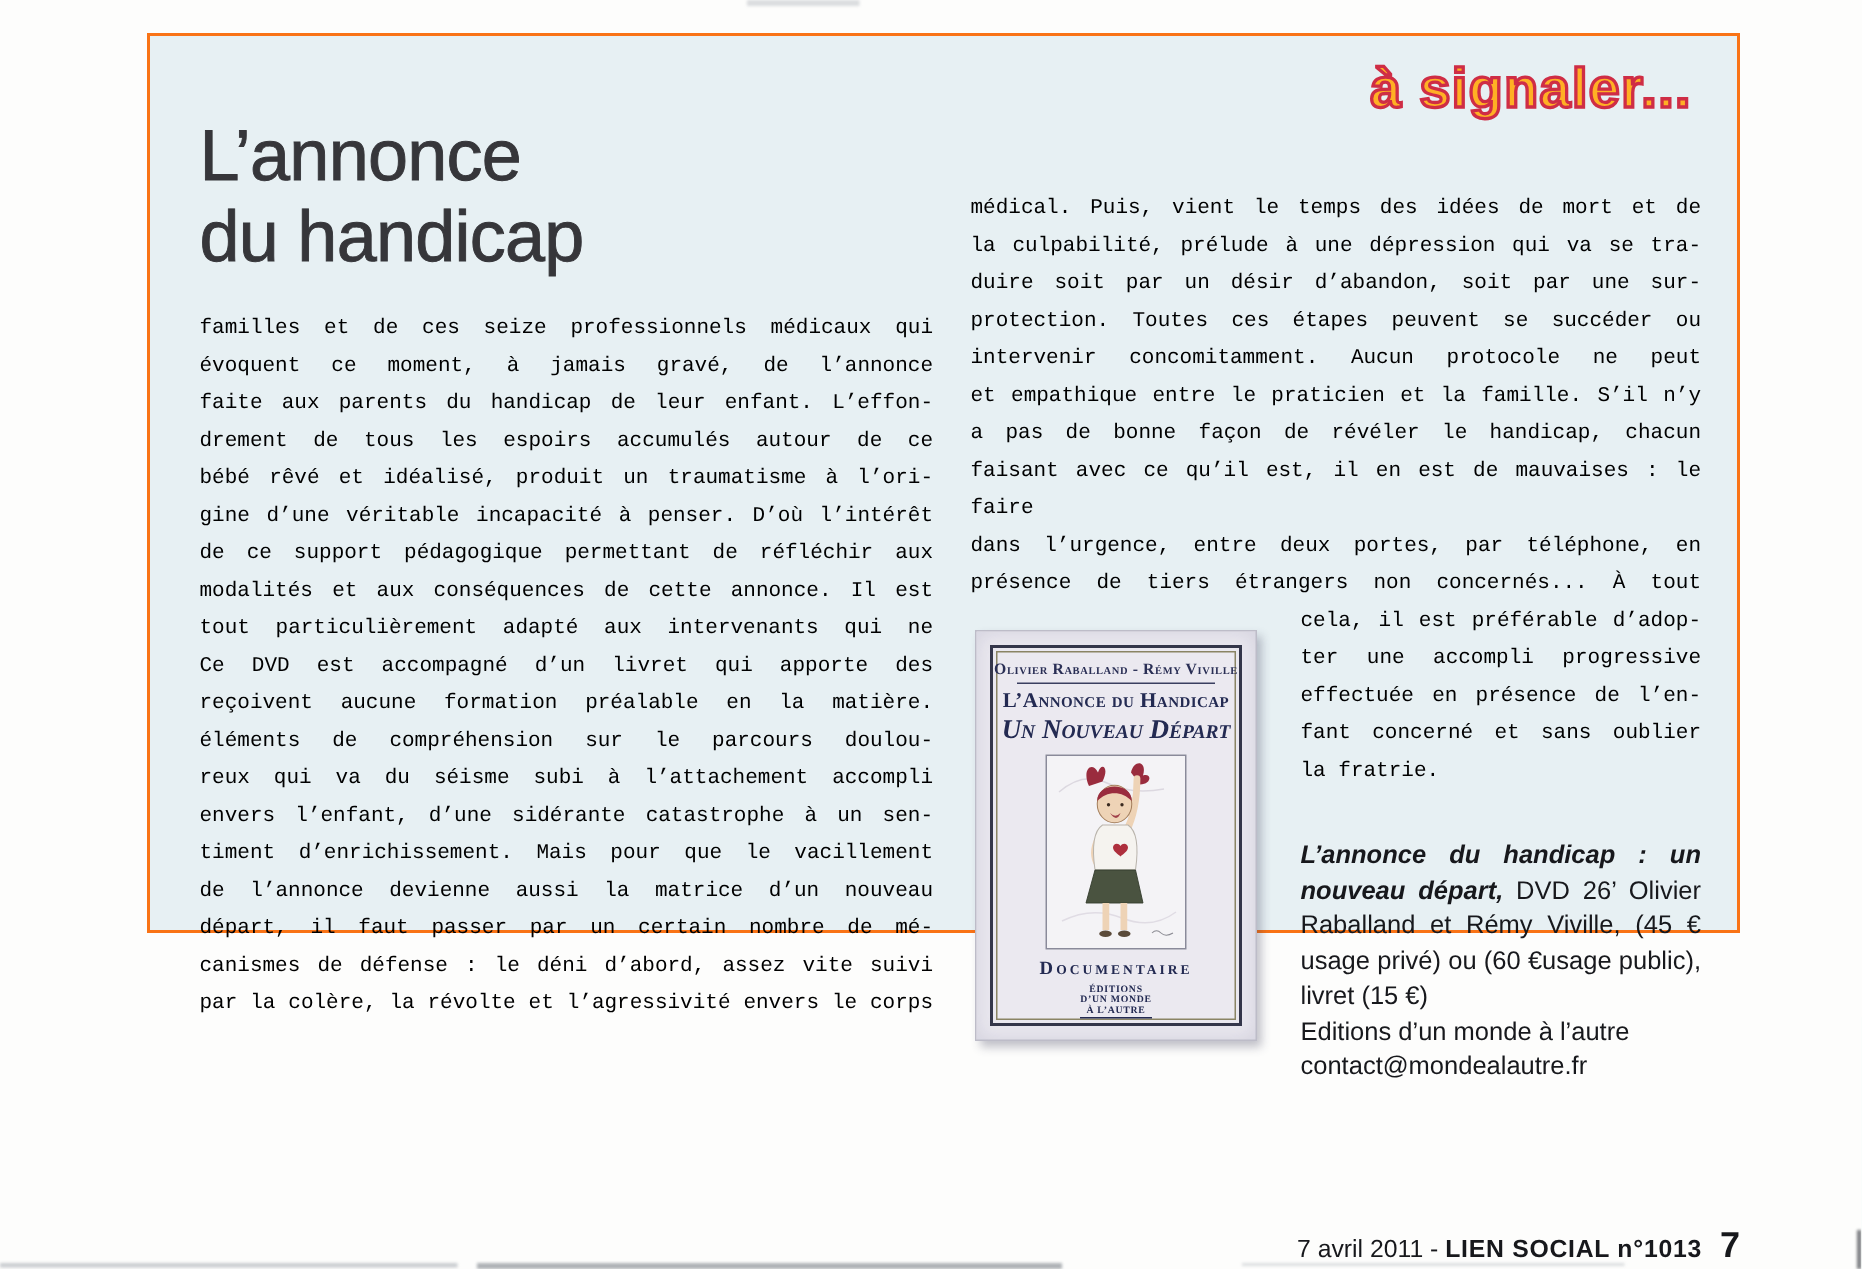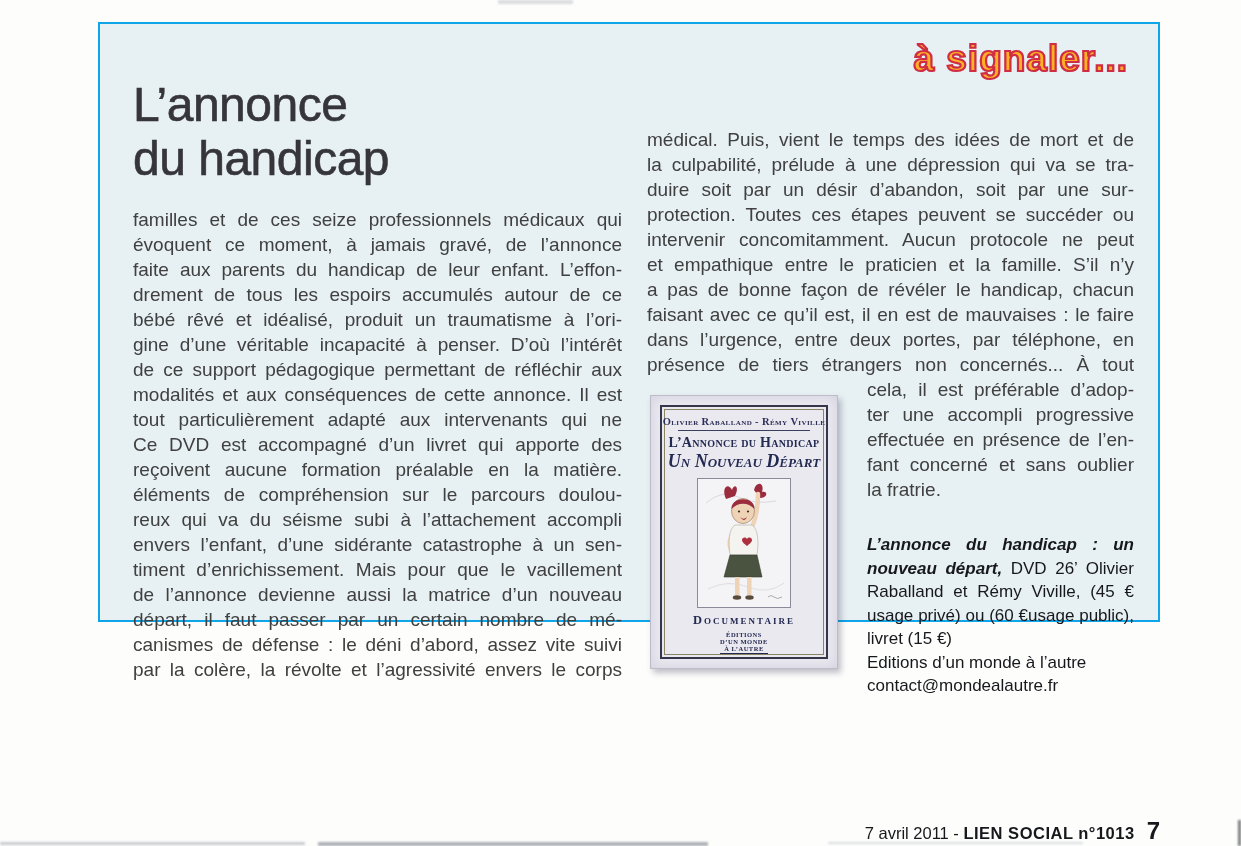--- a/index.html
+++ b/index.html
@@ -1,34 +1,34 @@
 <!DOCTYPE html>
 <html><head>
 <meta charset="utf-8">
 <style>
   html,body{margin:0;padding:0;background:#fff;}
   .page{position:relative;width:1241px;height:846px;background:#fdfdfc;overflow:hidden;
         font-family:"Liberation Sans",sans-serif;}
   
   .panel{position:absolute;left:98px;top:22px;width:1062px;height:600px;
-         background:#e7f0f3;border:2px solid #0ea5e9;box-sizing:border-box;}
+         background:#e7f0f3;border:2px solid #f97316;box-sizing:border-box;}
   
   .kicker{position:absolute;top:14px;right:30px;
           font-size:37px;font-weight:700;letter-spacing:1px;
           color:#ffb024;-webkit-text-stroke:2.2px #cf2d45;
           text-shadow:0 0 1px #cf2d45;}
   
   .title{position:absolute;left:33px;top:54px;color:#36363a;
          font-size:48px;line-height:54px;font-weight:400;letter-spacing:-0.5px;
          -webkit-text-stroke:0.6px #36363a;}
   
   .col-left{position:absolute;left:33px;top:183px;width:489px;}
   .col-right{position:absolute;left:547px;top:103px;width:487px;}
-  .bodytext .line{font-family:Liberation Sans, sans-serif;font-size:19px;line-height:25px;
-        color:#404040;text-align:justify;text-align-last:justify;}
+  .bodytext .line{font-family:Liberation Mono, monospace;font-size:14px;line-height:25px;
+        color:#000000;text-align:justify;text-align-last:justify;}
   .wrap-row{position:relative;width:487px;height:340px;}
   .wrap-text{margin-left:220px;width:267px;}
   .wrap-text .line:last-child{text-align-last:left;}
   
   .dvd-cover{position:absolute;left:3px;top:18px;width:186px;height:272px;
              background:#ebe9f0;border:1px solid #bdbcc8;
              box-shadow:3px 4px 6px rgba(50,50,80,.3), inset 0 0 14px rgba(120,120,150,.22);}
   .cover-frame{position:absolute;inset:9px;border:2px solid #34364a;}
   .cover-frame::after{content:"";position:absolute;inset:2px;border:1px solid #8a8464;}
   .cover-inner{position:absolute;inset:13px;display:flex;flex-direction:column;

